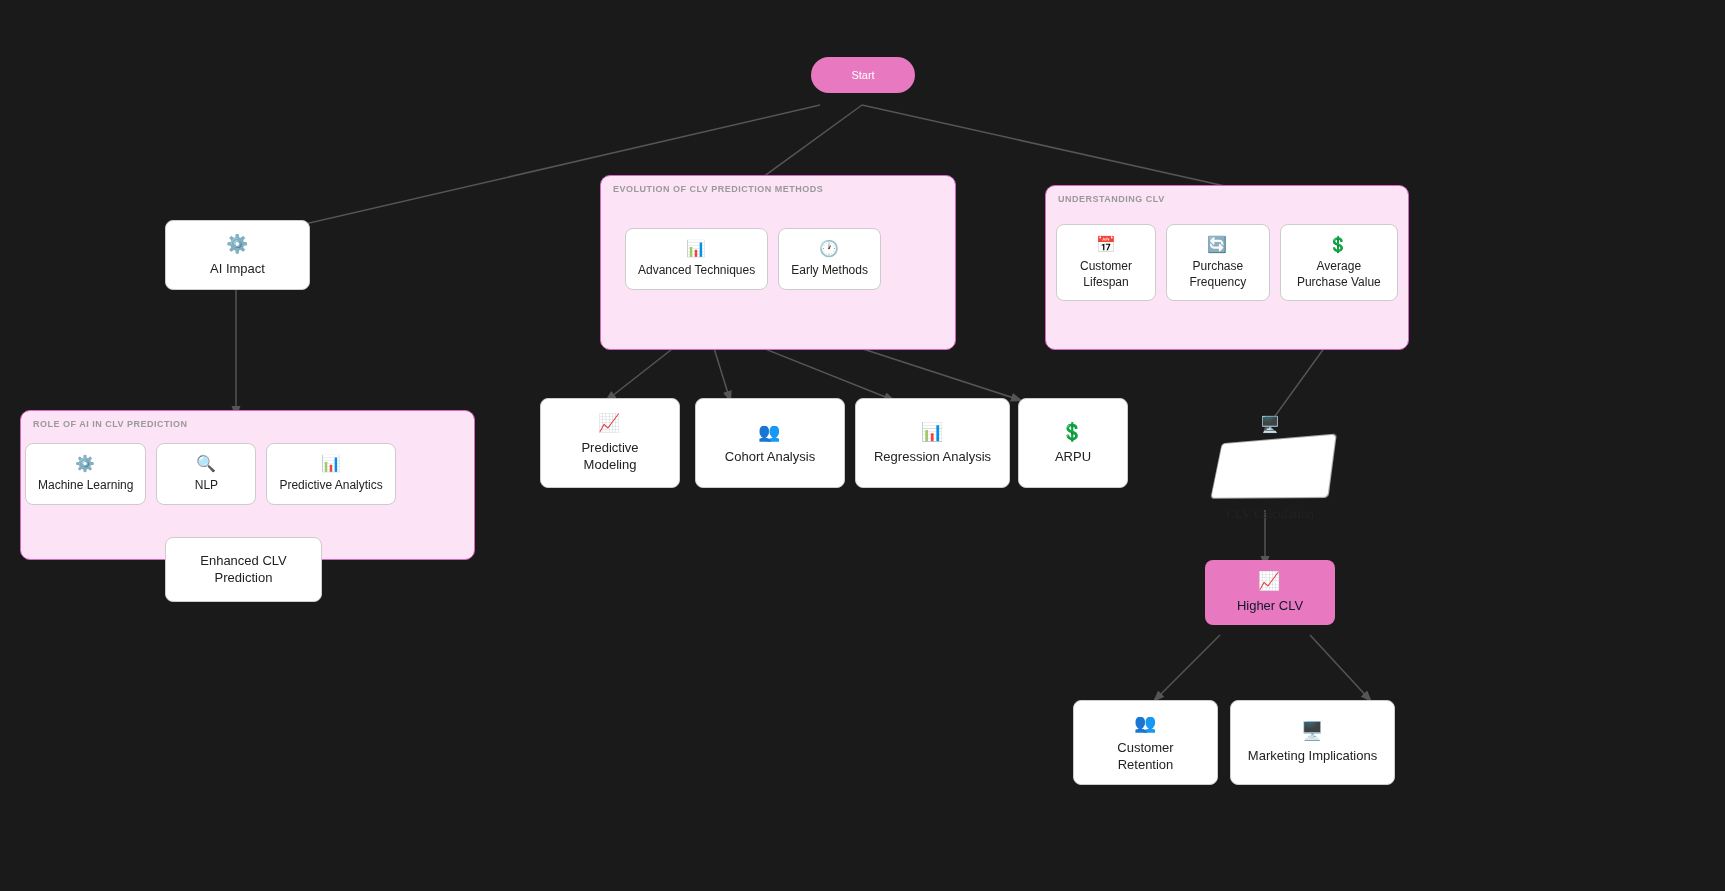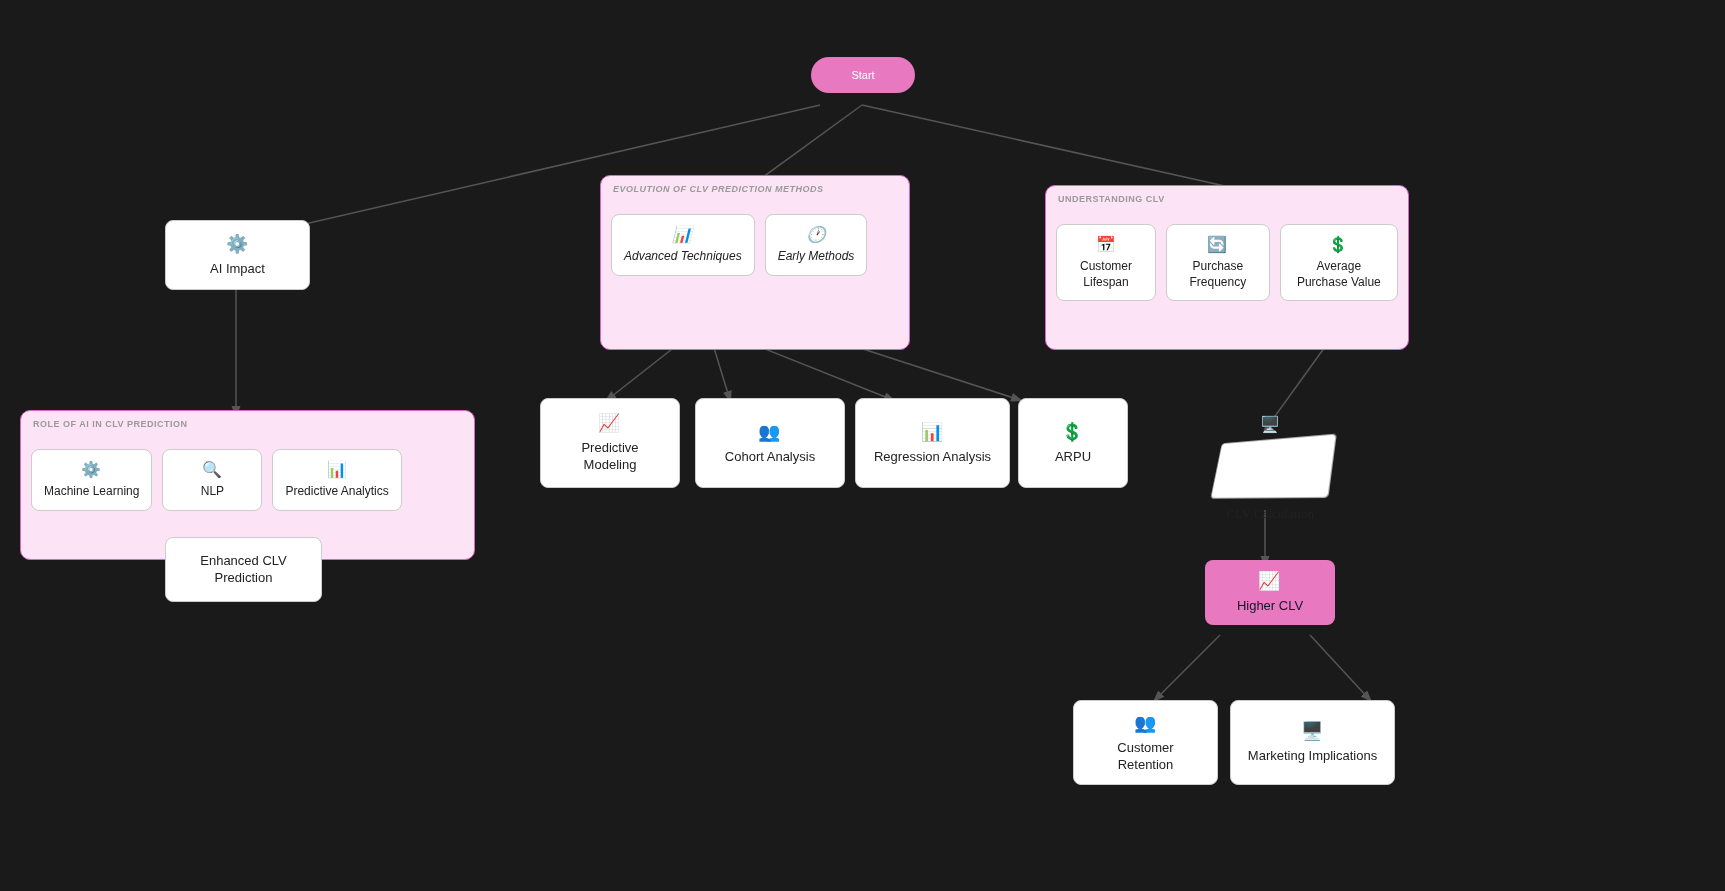--- a/index.html
+++ b/index.html
@@ -169,21 +169,21 @@
 
   <div class="node" style="left: 788px; top: 50px; width: 150px; height: 50px;">
     <div class="node-pill">Start</div>
   </div>
 
   <div class="node node-rect" style="left: 165px; top: 220px; width: 145px; min-height: 70px;">
     <div class="node-icon">⚙️</div>
     <div class="node-label">AI Impact</div>
   </div>
 
-  <div class="node-group" style="position: absolute; left: 600px; top: 175px; width: 310px; min-height: 175px; padding: 10px; font-style: italic;">
+  <div class="node-group" style="position: absolute; left: 600px; top: 175px; width: 356px; min-height: 175px; padding: 24px;">
     <span class="group-label">EVOLUTION OF CLV PREDICTION METHODS</span>
     <div class="group-inner" style="margin-top: 28px;">
       <div class="inner-node">
         <div class="inner-icon">📊</div>
         <div class="node-label">Advanced
 Techniques</div>
       </div>
       <div class="inner-node">
         <div class="inner-icon">🕐</div>
         <div class="node-label">Early Methods</div>
@@ -205,21 +205,21 @@
 Frequency</div>
       </div>
       <div class="inner-node">
         <div class="inner-icon">💲</div>
         <div class="node-label">Average
 Purchase Value</div>
       </div>
     </div>
   </div>
 
-  <div class="node-group" style="position: absolute; left: 20px; top: 410px; width: 455px; min-height: 150px; padding: 10px;">
+  <div class="node-group" style="position: absolute; left: 20px; top: 410px; width: 455px; min-height: 150px; padding: 4px;">
     <span class="group-label">ROLE OF AI IN CLV PREDICTION</span>
     <div class="group-inner" style="margin-top: 28px;">
       <div class="inner-node">
         <div class="inner-icon">⚙️</div>
         <div class="node-label">Machine
 Learning</div>
       </div>
       <div class="inner-node">
         <div class="inner-icon">🔍</div>
         <div class="node-label">NLP</div>

